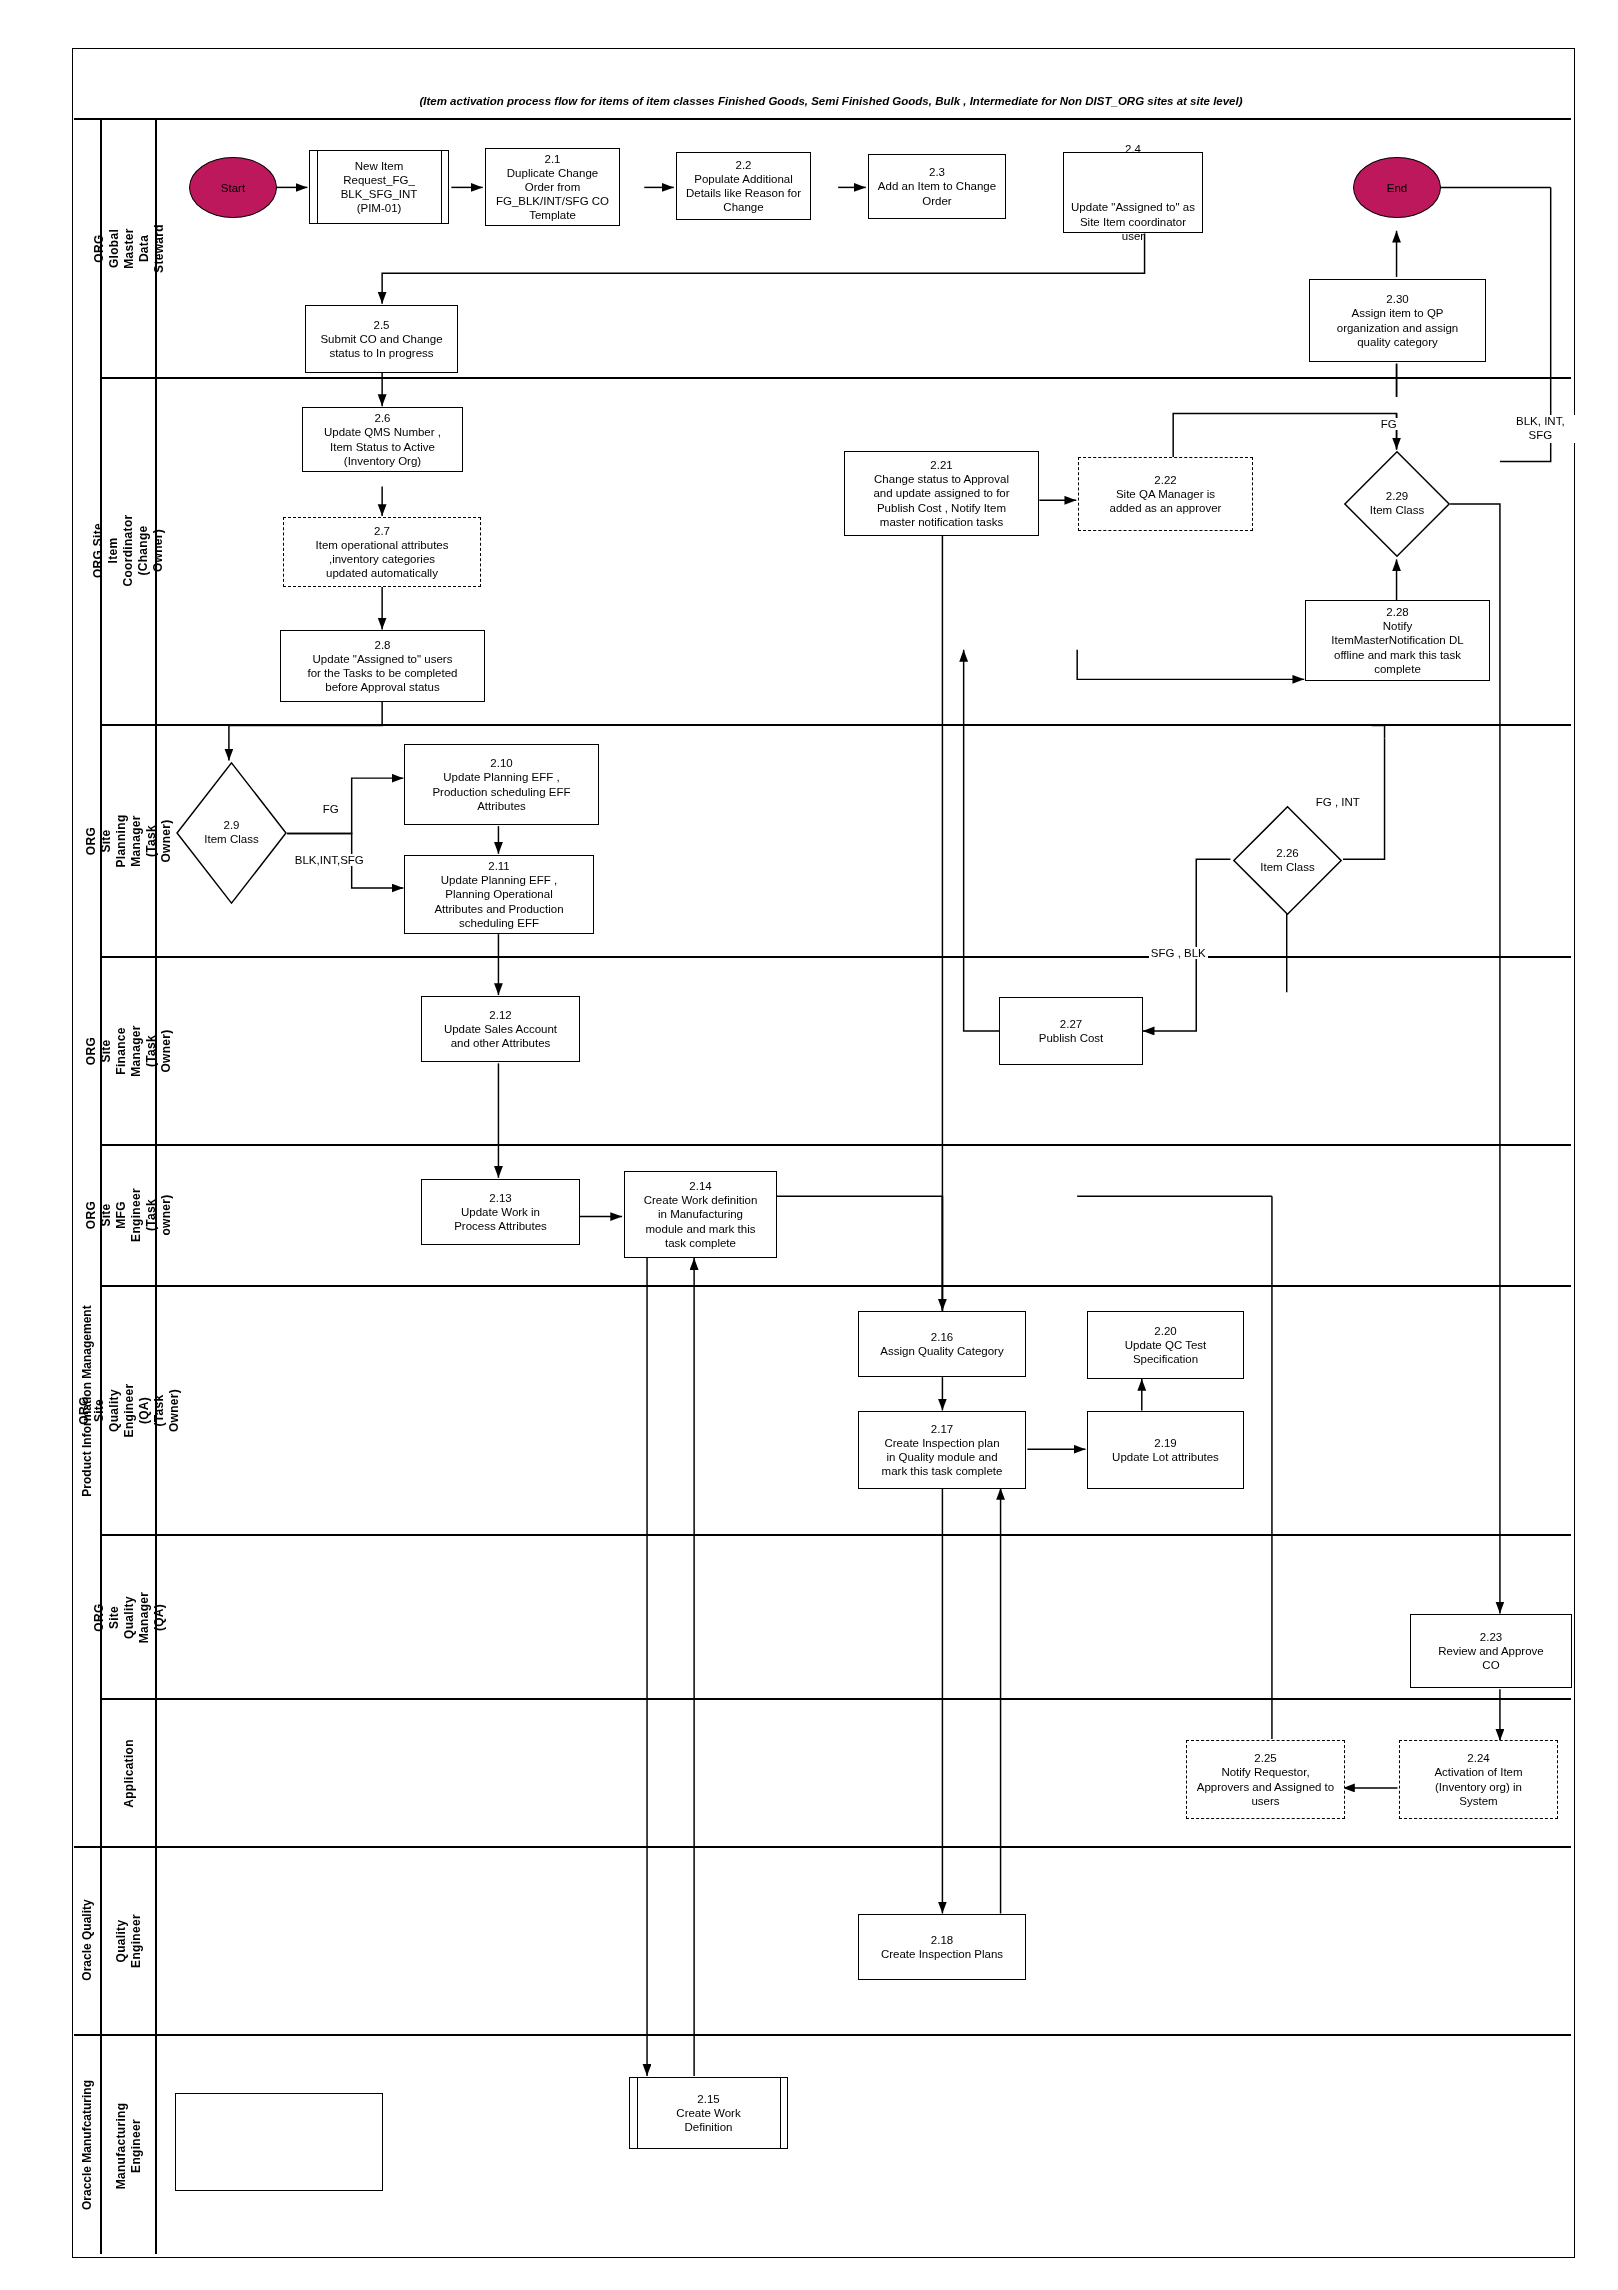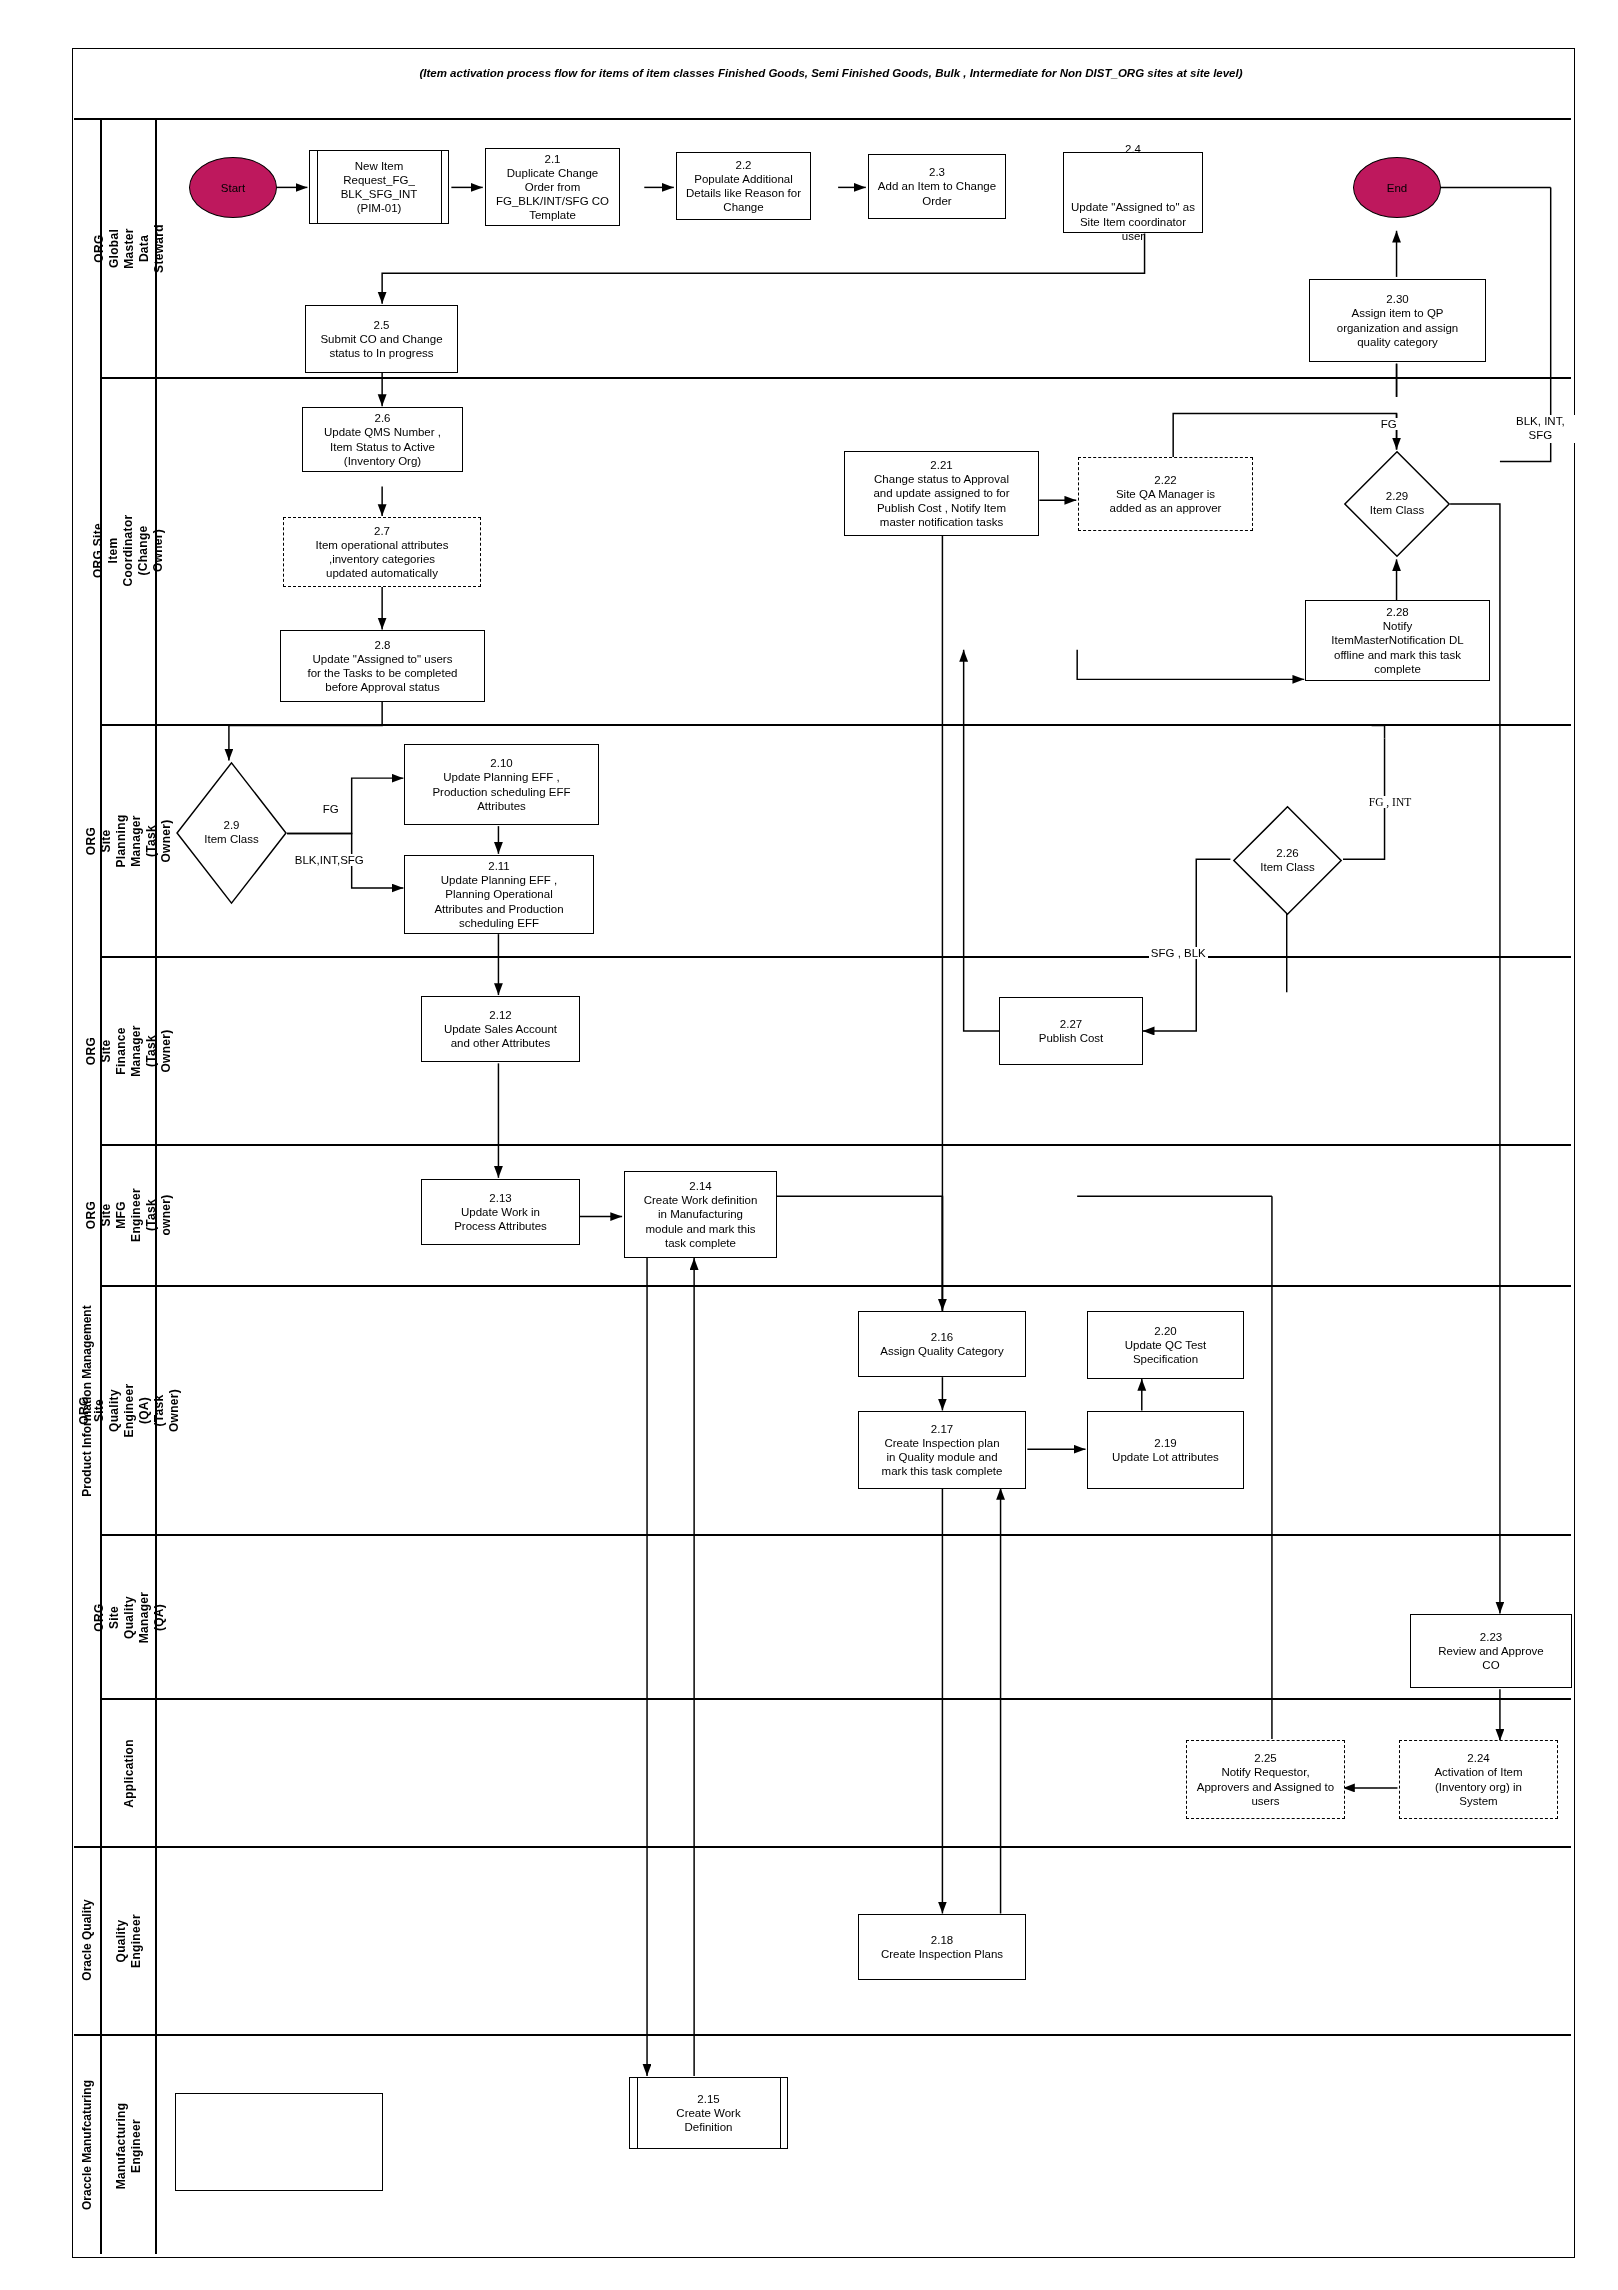--- a/index.html
+++ b/index.html
@@ -30,21 +30,21 @@
     position:absolute;
     display:flex;align-items:center;justify-content:center;
     font-weight:bold;font-size:12px;text-align:center;
   }
   .group-label > span{transform:rotate(-90deg);white-space:nowrap;display:block;}
 
   
   .title-block{position:absolute;text-align:center;line-height:1.35;}
   .title-main{font-size:12.5px;font-weight:bold;}
   .title-main i{font-weight:normal;font-style:italic;font-size:11.5px;}
-  .title-sub{font-size:11.5px;font-weight:bold;font-style:italic;}
+  .title-sub{font-size:11.5px;font-weight:bold;font-style:italic;margin-top:28px;}
 
   
   .node{
     position:absolute;
     box-sizing:border-box;
     border:1.3px solid #000;
     background:#fff;
     display:flex;flex-direction:column;align-items:center;justify-content:center;
     text-align:center;
     font-size:11.5px;
@@ -483,21 +483,21 @@
     <span class="num">2.15</span>
     <span class="txt">Create Work
 Definition</span>
   </div>
 
   <div class="edge-label" style="left:321px;top:803px;">FG</div>
   <div class="edge-label" style="left:293px;top:854px;">BLK,INT,SFG</div>
   <div class="edge-label" style="left:1379px;top:418px;">FG</div>
   <div class="edge-label" style="left:1506px;top:415px;width:65px;text-align:center;line-height:1.2;white-space:pre-line;">BLK, INT,
 SFG</div>
-  <div class="edge-label" style="left:1367px;top:796px;font-family:Liberation Serif, serif;">FG , INT</div>
+  <div class="edge-label" style="left:1314px;top:796px;">FG , INT</div>
   <div class="edge-label" style="left:1149px;top:947px;">SFG , BLK</div>
 
   <div class="legend-box" style="left:175px;top:2093px;width:206px;height:96px;"></div>
   <div class="legend-title" style="left:184px;top:2112px;">Legends</div>
   <div class="legend-swatch" style="left:184px;top:2146px;width:66px;height:29px;"></div>
   <div class="legend-text" style="left:263px;top:2146px;width:102px;">Automated
 Process</div>
 
 </div>
 

